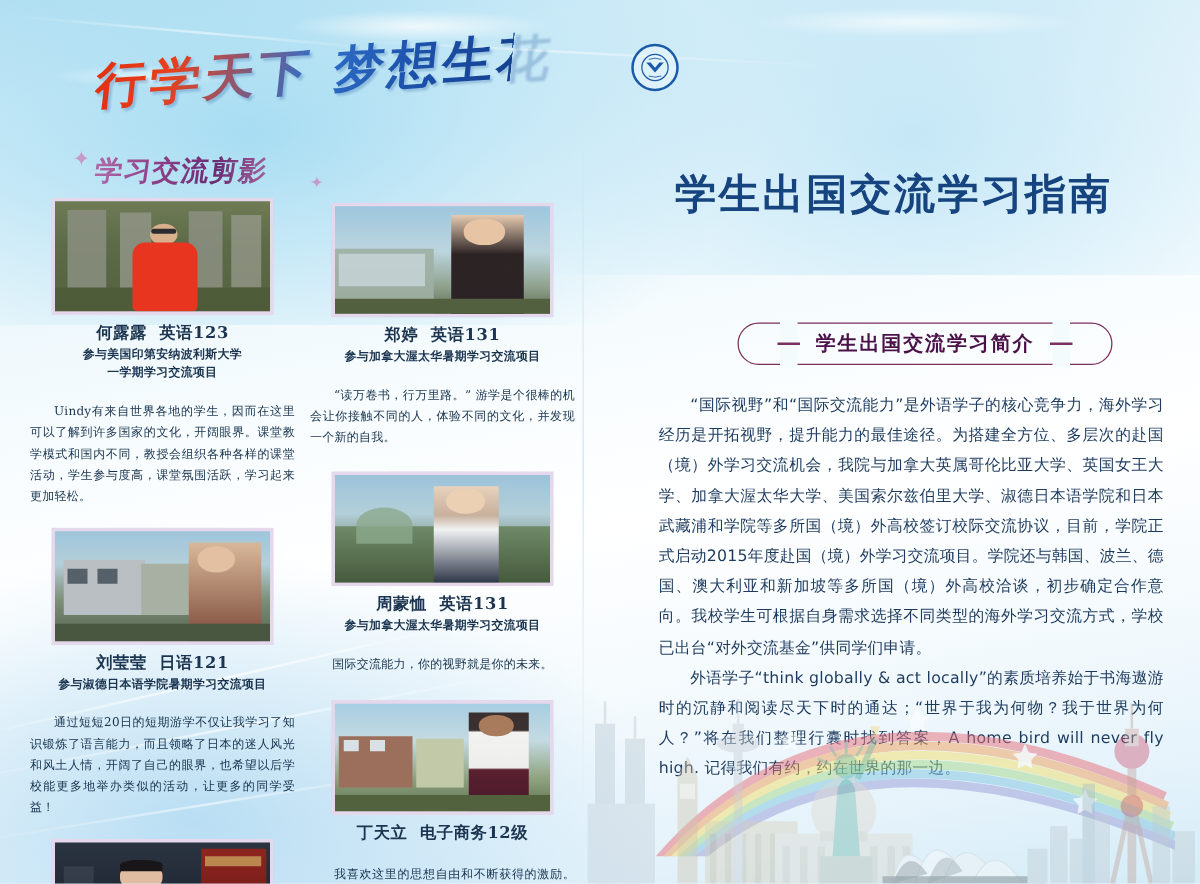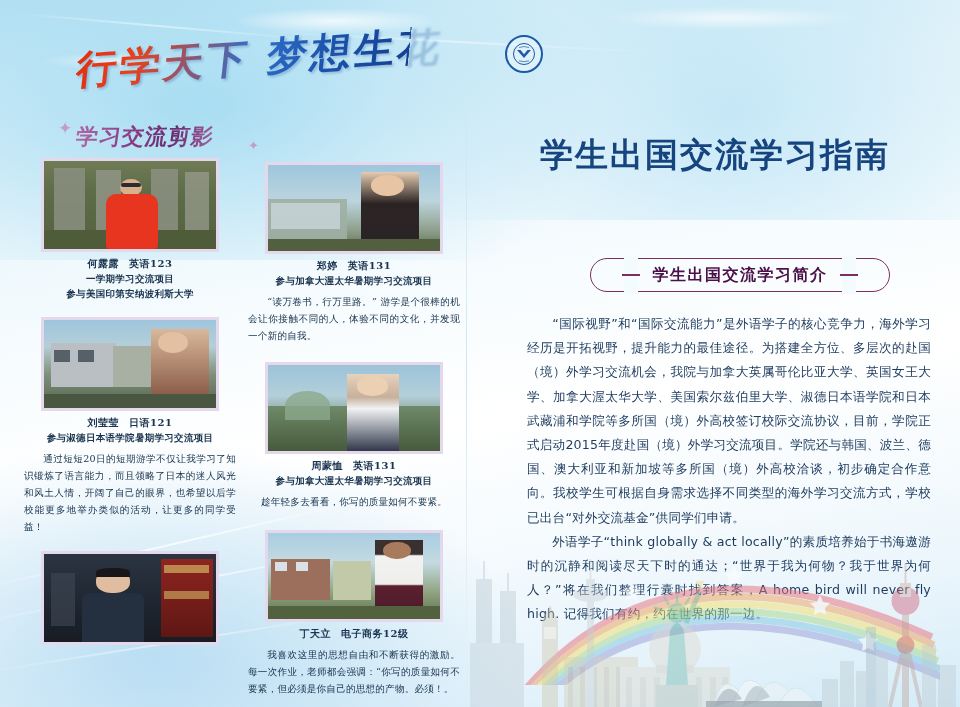--- a/index.html
+++ b/index.html
@@ -67,26 +67,26 @@
   .photo-frame{
     position:relative;margin:0 auto;
     background:#e5d7ec;padding:3px;
     box-shadow:0 1px 3px rgba(80,110,150,.18);
   }
   .photo-inner{width:100%;height:100%;overflow:hidden;position:relative;}
   .cloud-mask{-webkit-mask-image:var(--cm);mask-image:var(--cm);
       -webkit-mask-size:100% 100%;mask-size:100% 100%;
       -webkit-mask-repeat:no-repeat;mask-repeat:no-repeat;}
   .ph-name{text-align:center;font-family:"DejaVu Serif","Liberation Serif",serif;
-      font-weight:bold;font-size:10px;color:#1b3550;margin-top:5px;letter-spacing:.5px;}
+      font-weight:bold;font-size:13px;color:#1b3550;margin-top:5px;letter-spacing:.5px;}
   .ph-name .sp{display:inline-block;width:10px;}
   .ph-prog{text-align:center;font-family:"DejaVu Serif","Liberation Serif",serif;
       font-weight:bold;font-size:9.5px;color:#1b3550;margin-top:2px;letter-spacing:.3px;}
   .ph-body{font-family:"DejaVu Serif","Liberation Serif",serif;font-size:9.6px;color:#16324d;
-      line-height:17px;text-align:justify;margin-top:5px;text-indent:19.2px;letter-spacing:.2px;}
+      line-height:17px;text-align:justify;margin-top:16px;text-indent:19.2px;letter-spacing:.2px;}
   .ph-body.noindent{text-indent:0;}
   
   #right-title{position:absolute;left:540px;top:133px;
       font-family:"DejaVu Sans","Liberation Sans",sans-serif;
       font-size:33px;font-weight:bold;color:#16447f;letter-spacing:2px;white-space:nowrap;}
   #intro-banner{position:absolute;left:590px;top:258px;width:300px;height:34px;}
   #intro-banner .pill{
       position:absolute;inset:0;border:1.6px solid #7b2f5e;border-radius:17px;
   }
   #intro-banner .cut-l,#intro-banner .cut-r{position:absolute;top:-2px;height:38px;background:#f4fbfd;}
@@ -159,22 +159,23 @@
           <div style="position:absolute;left:82%;top:12%;width:14%;height:66%;background:#979b8c;opacity:.75;"></div>
           <div style="position:absolute;left:0;bottom:0;width:100%;height:22%;background:#4e5c3a;"></div>
           <div style="position:absolute;left:44%;top:20%;width:13%;height:20%;border-radius:50%;background:#d9b08c;"></div>
           <div style="position:absolute;left:44.5%;top:25%;width:12%;height:5%;border-radius:3px;background:#2b2b30;"></div>
           <div style="position:absolute;left:36%;top:37%;width:30%;height:63%;background:#e8351f;border-radius:10px 10px 4px 4px;"></div>
         </div>
       </div>
       <div class="ph-name">
         <span>何露露</span><span class="sp"></span><span>英语123</span>
       </div>
+      <div class="ph-prog">参与美国印第安纳波利斯大学</div>
       <div class="ph-prog">一学期学习交流项目</div>
-      <div class="ph-prog">参与美国印第安纳波利斯大学</div>
+      <div class="ph-body">Uindy有来自世界各地的学生，因而在这里可以了解到许多国家的文化，开阔眼界。课堂教学模式和国内不同，教授会组织各种各样的课堂活动，学生参与度高，课堂氛围活跃，学习起来更加轻松。</div>
     </div>
 
     <div class="card" style="margin-top:16px;">
       <div class="photo-frame cloud-mask" style="width:172px;height:88px;--cm:radial-gradient(circle at 18% 48%,#000 22%,transparent 23%),radial-gradient(circle at 38% 24%,#000 24%,transparent 25%),radial-gradient(circle at 62% 24%,#000 24%,transparent 25%),radial-gradient(circle at 82% 48%,#000 22%,transparent 23%),radial-gradient(circle at 36% 76%,#000 24%,transparent 25%),radial-gradient(circle at 64% 76%,#000 24%,transparent 25%),linear-gradient(#000,#000);">
         <div class="photo-inner" style="background:linear-gradient(180deg,#9fc5dd 0%,#b4cfd8 30%,#7e8f7a 62%,#55634c 100%);">
           <div style="position:absolute;left:4%;top:26%;width:38%;height:50%;background:#b9bfc2;"></div>
           <div style="position:absolute;left:6%;top:34%;width:9%;height:14%;background:#566069;"></div>
           <div style="position:absolute;left:20%;top:34%;width:9%;height:14%;background:#566069;"></div>
           <div style="position:absolute;left:40%;top:30%;width:26%;height:46%;background:#a8b0a4;"></div>
           <div style="position:absolute;left:62%;top:10%;width:34%;height:90%;background:linear-gradient(180deg,#d8b89a,#7c4a3a);"></div>
@@ -230,21 +231,21 @@
           <div style="position:absolute;left:0;top:48%;width:100%;height:52%;background:linear-gradient(180deg,#6f8a69,#465a3c);"></div>
           <div style="position:absolute;left:10%;top:30%;width:26%;height:34%;background:#8ca98d;opacity:.8;border-radius:50% 50% 0 0;"></div>
           <div style="position:absolute;left:46%;top:10%;width:30%;height:90%;background:linear-gradient(180deg,#e8d2bc,#c7b09c 30%,#f0f2f3 45%,#30384a);"></div>
           <div style="position:absolute;left:52%;top:13%;width:18%;height:23%;border-radius:48%;background:#ecd0b4;"></div>
         </div>
       </div>
       <div class="ph-name">
         <span>周蒙恤</span><span class="sp"></span><span>英语131</span>
       </div>
       <div class="ph-prog">参与加拿大渥太华暑期学习交流项目</div>
-      <div class="ph-body noindent" style="text-align:center;">趁年轻多去看看，你写的质量如何不要紧。</div>
+      <div class="ph-body noindent" style="text-align:center;">国际交流能力，你的视野就是你的未来。</div>
     </div>
 
     <div class="card" style="margin-top:20px;">
       <div class="photo-frame cloud-mask" style="width:172px;height:86px;--cm:radial-gradient(circle at 18% 48%,#000 22%,transparent 23%),radial-gradient(circle at 38% 24%,#000 24%,transparent 25%),radial-gradient(circle at 62% 24%,#000 24%,transparent 25%),radial-gradient(circle at 82% 48%,#000 22%,transparent 23%),radial-gradient(circle at 36% 76%,#000 24%,transparent 25%),radial-gradient(circle at 64% 76%,#000 24%,transparent 25%),linear-gradient(#000,#000);">
         <div class="photo-inner" style="background:linear-gradient(180deg,#a8cde1 0%,#c4dae2 34%,#91a583 68%,#5b6f4c 100%);">
           <div style="position:absolute;left:2%;top:30%;width:34%;height:48%;background:#9c6f5c;"></div>
           <div style="position:absolute;left:4%;top:34%;width:7%;height:10%;background:#d8e2e6;"></div>
           <div style="position:absolute;left:16%;top:34%;width:7%;height:10%;background:#d8e2e6;"></div>
           <div style="position:absolute;left:38%;top:32%;width:22%;height:46%;background:#c2c9a8;"></div>
           <div style="position:absolute;left:62%;top:8%;width:28%;height:92%;background:linear-gradient(180deg,#3b3030 18%,#f2f2f0 20%,#eeeeec 56%,#5a2030 58%,#4a1a28);"></div>

